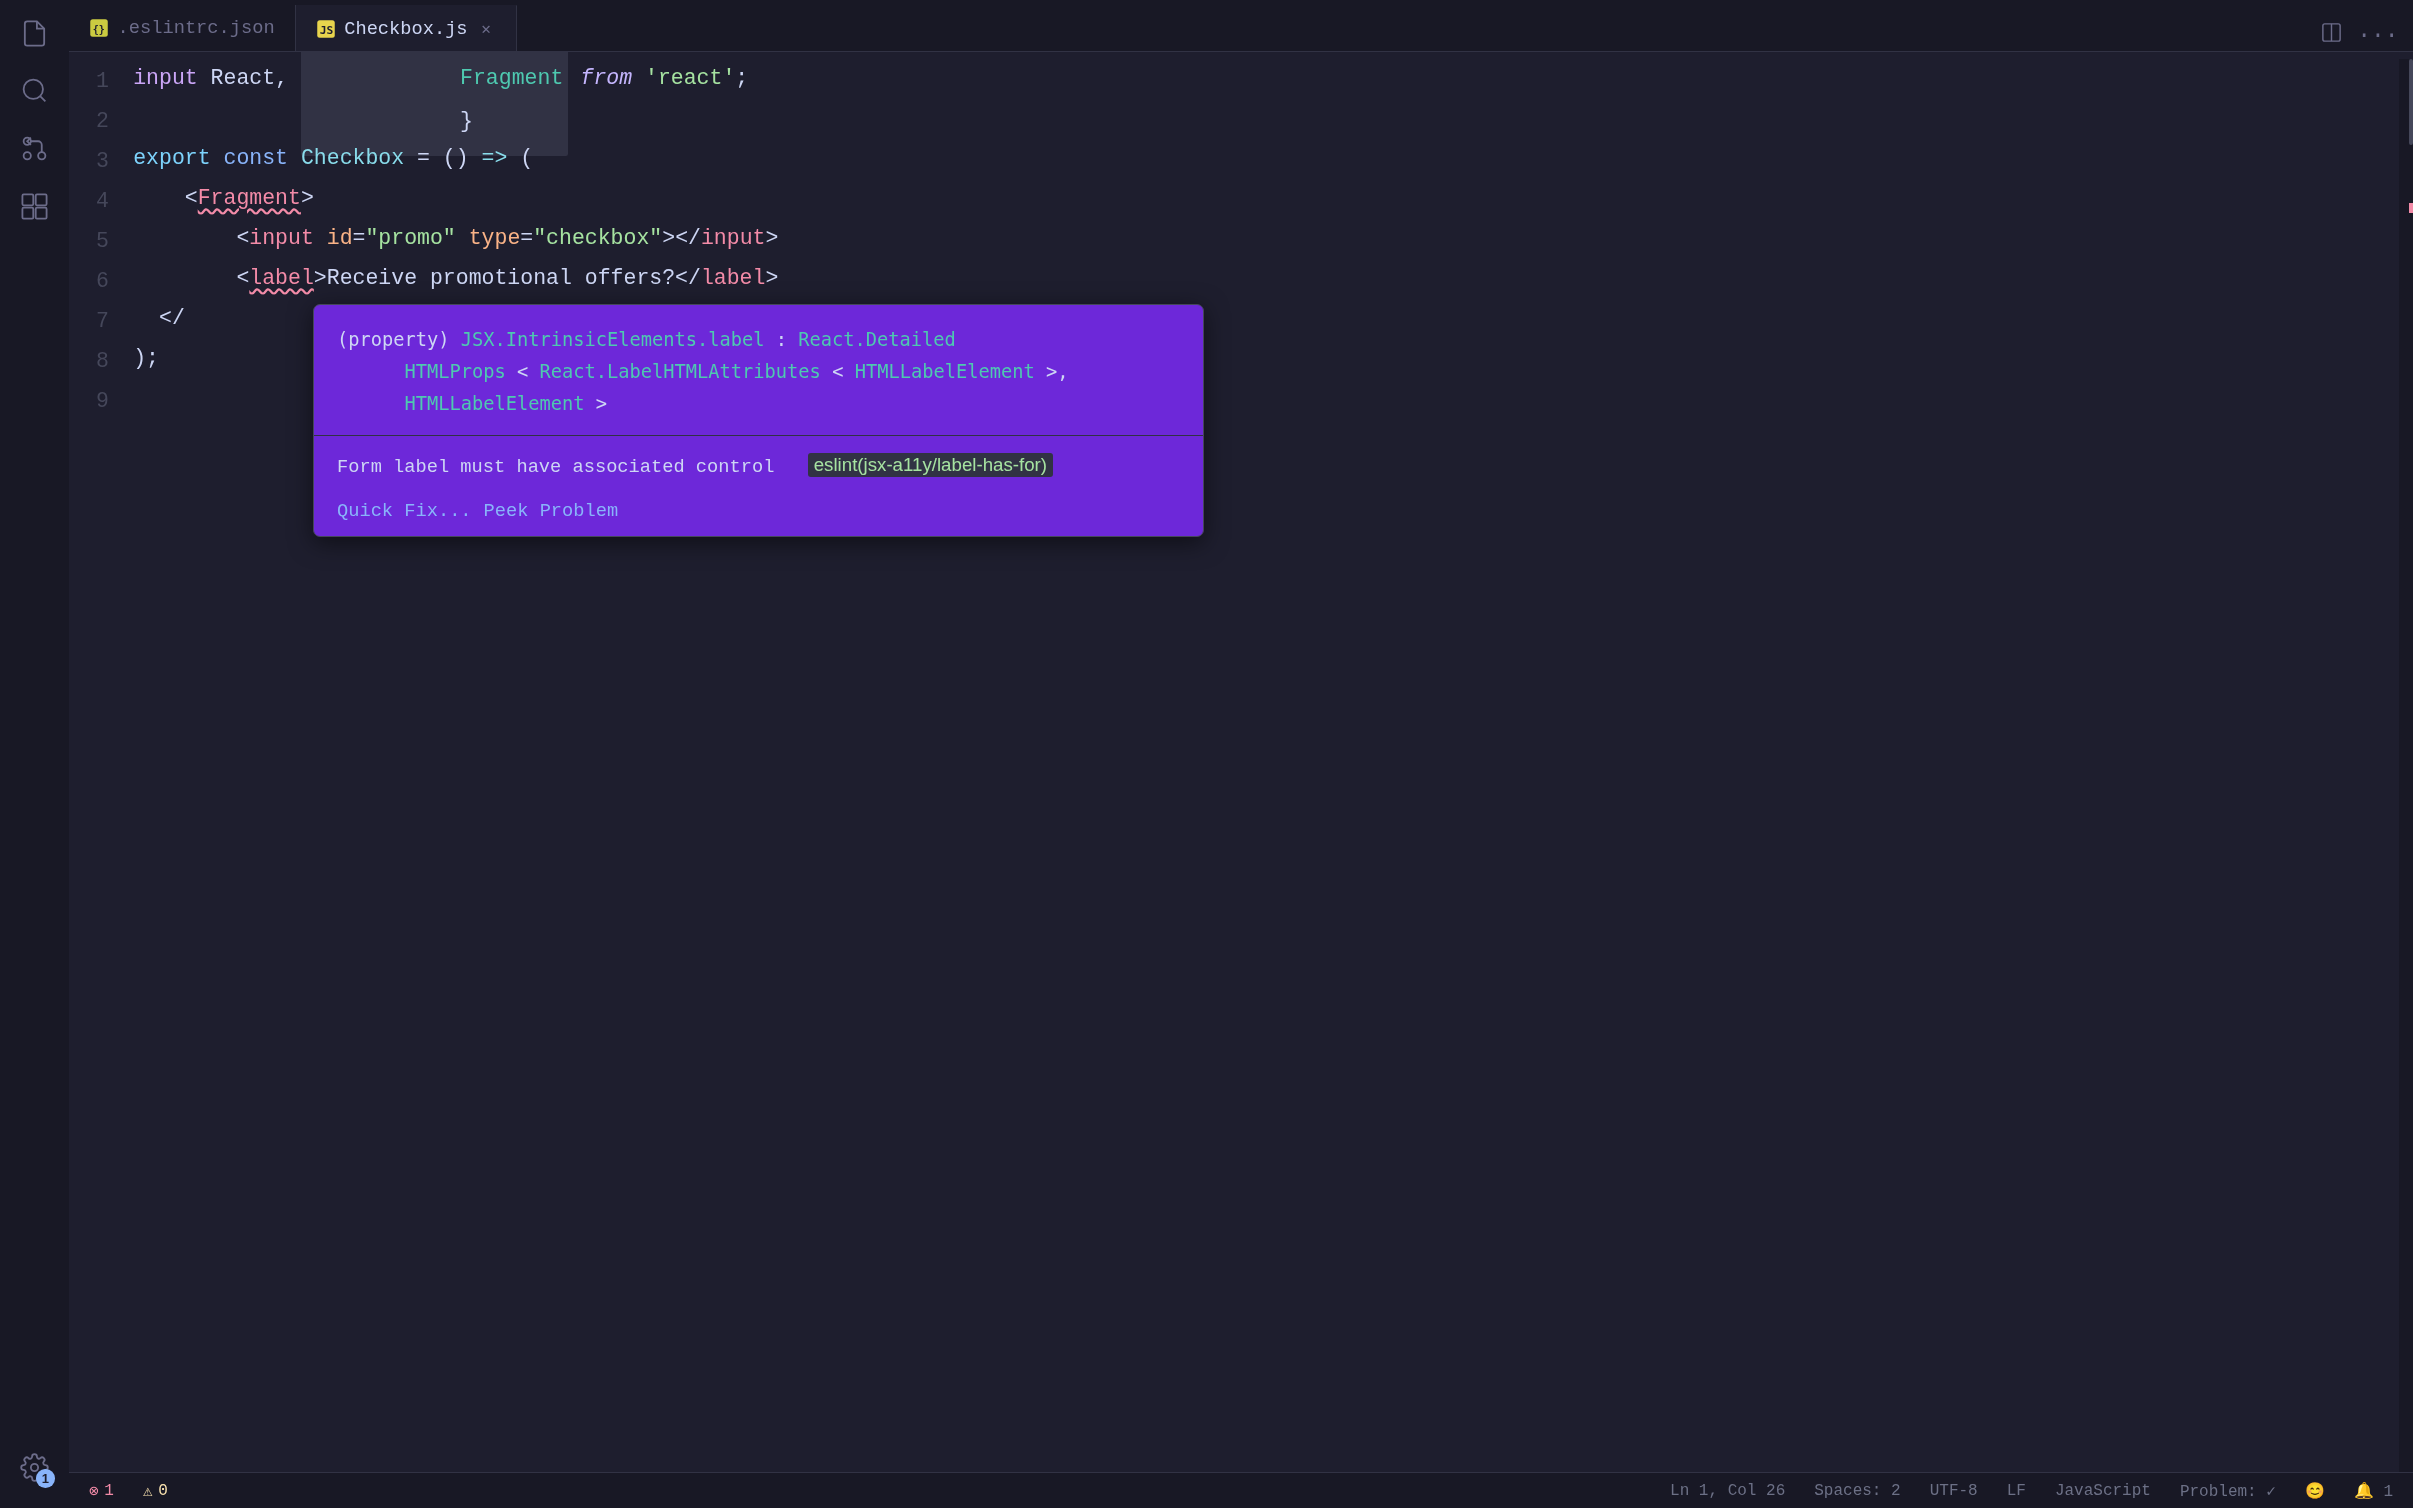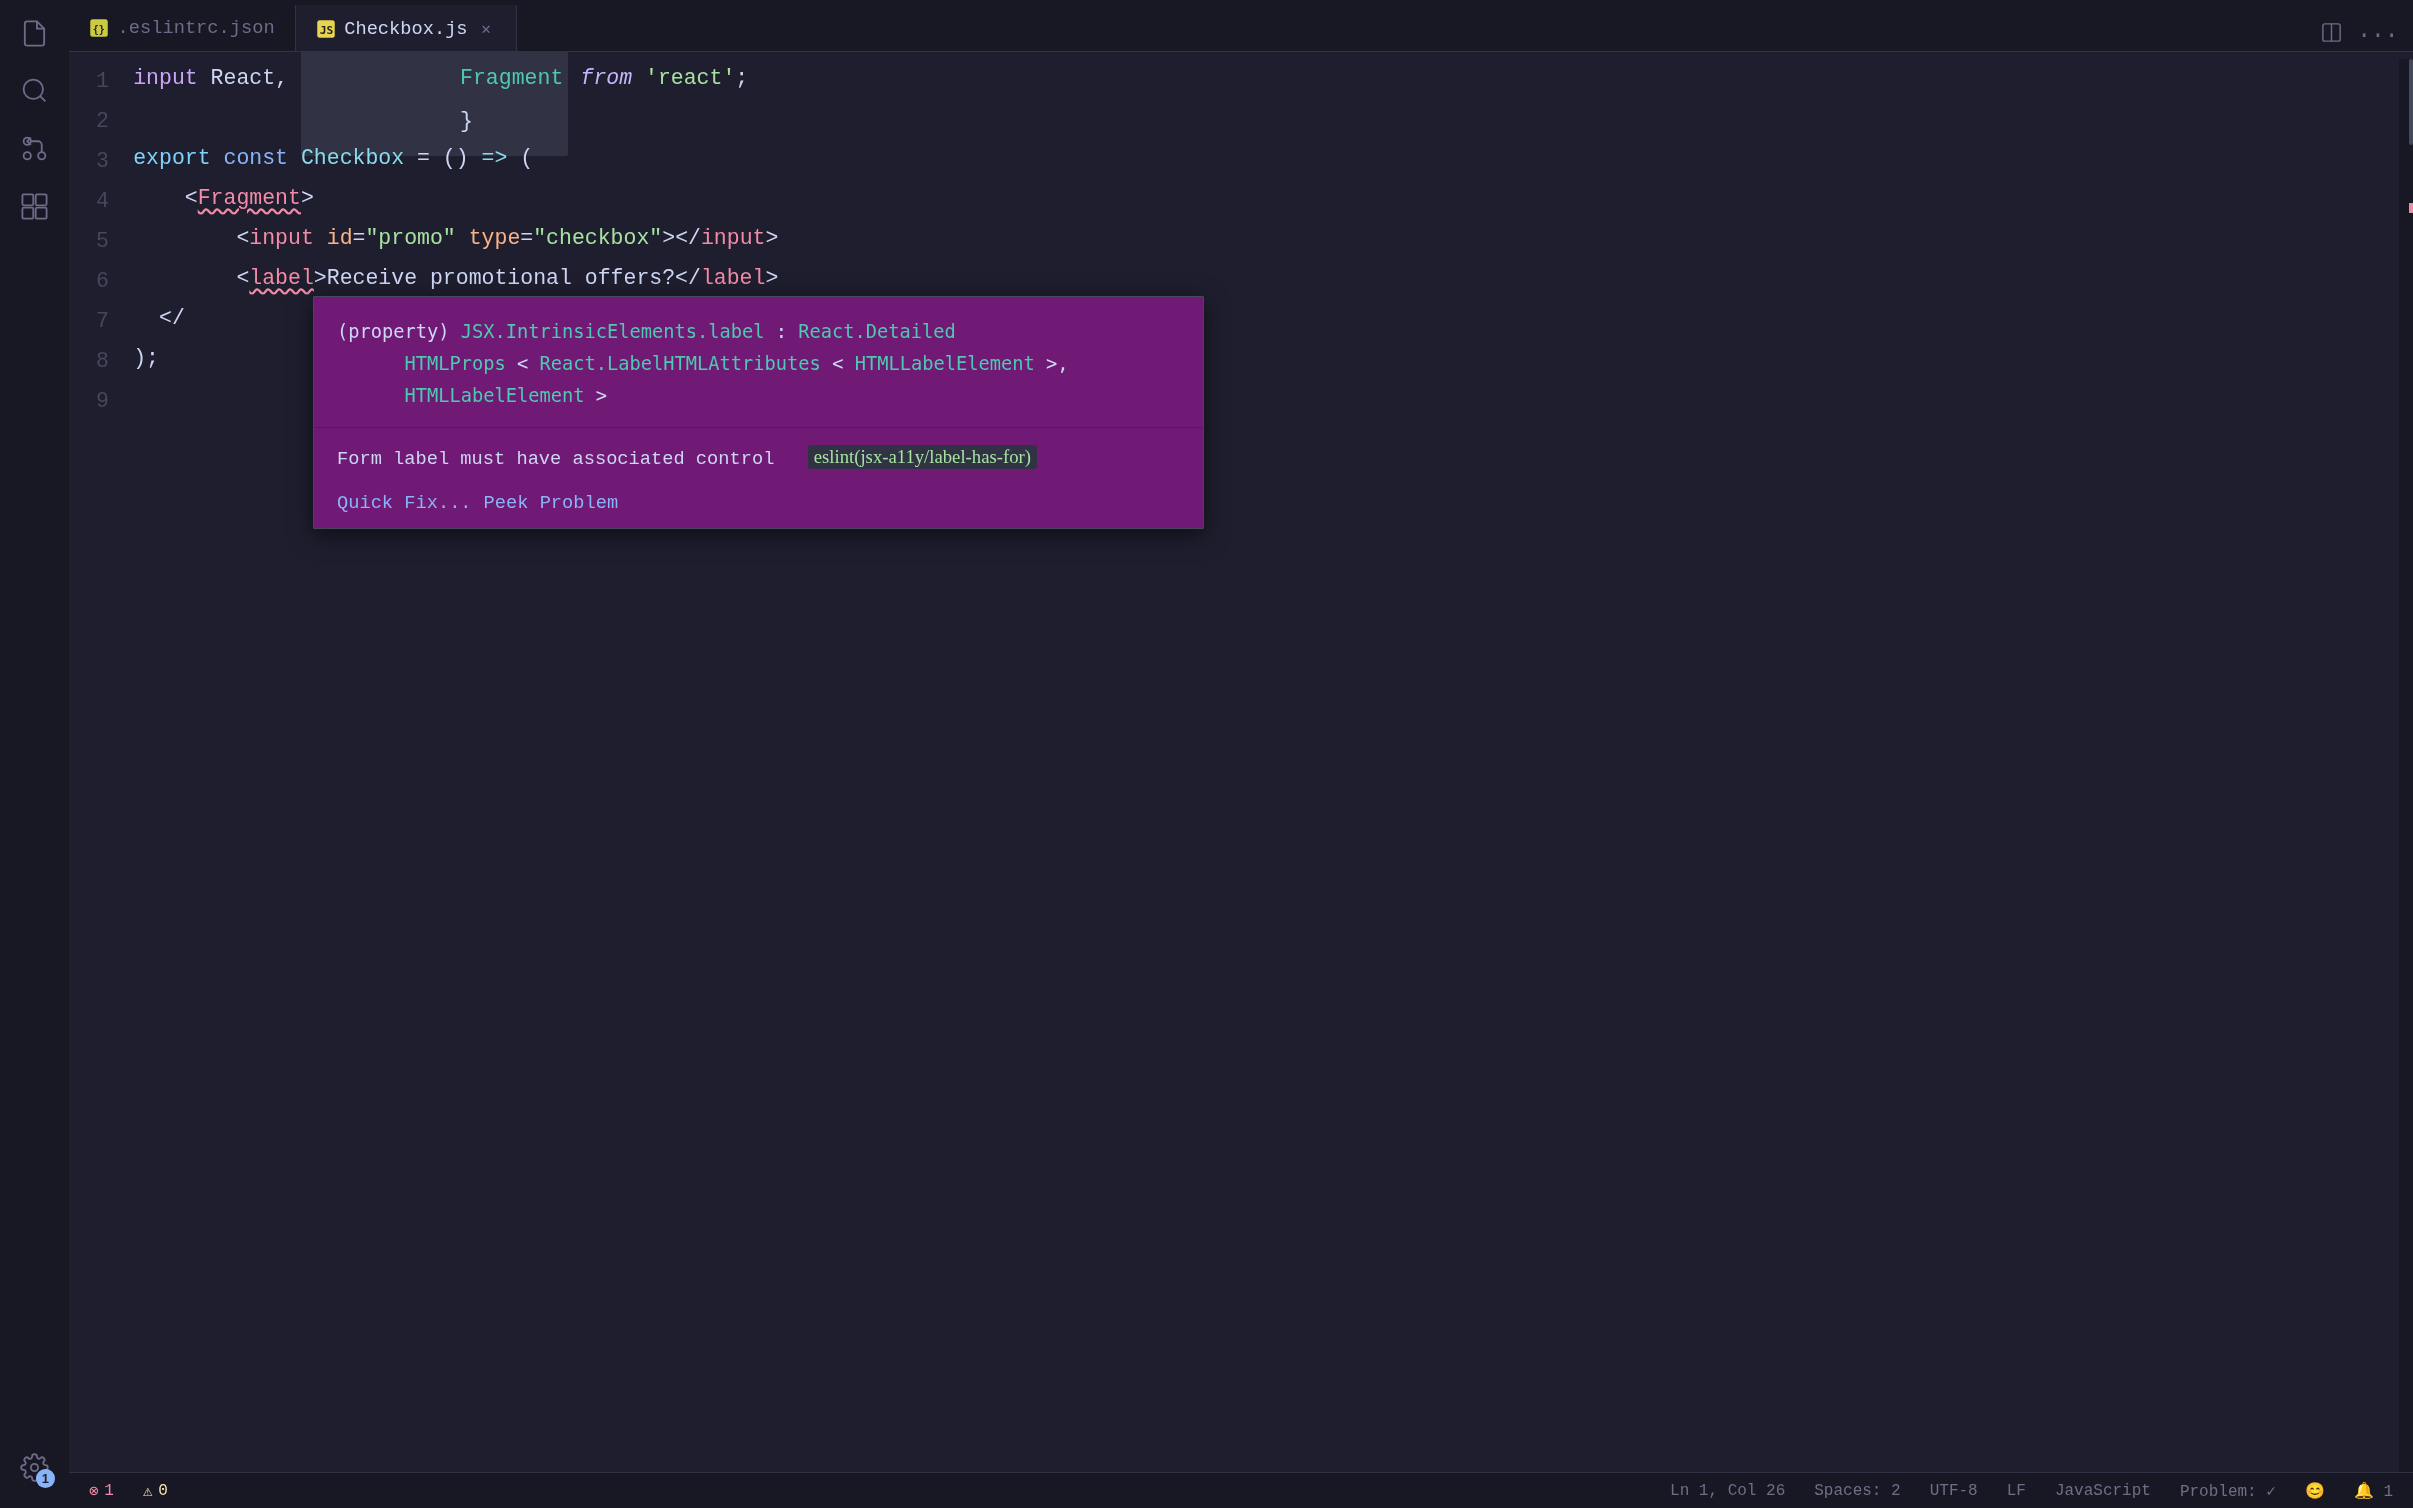--- a/index.html
+++ b/index.html
@@ -189,25 +189,25 @@
     .attr-val { color: #a6e3a1; } 
     .arrow { color: #89dceb; } 
     .import-kw { color: #cba6f7; }
     .react { color: #cdd6f4; }
     .from-kw { color: #c4b5fd; font-style: italic; }
 
     
     .tooltip-popup {
       position: absolute;
       left: 244px;
-      top: 244px;
+      top: 252px;
       width: 891px;
-      background: #701a75;
+      background: #6d28d9;
       border: 0.7px solid #45475a;
-      border-radius: 1px;
+      border-radius: 7px;
       box-shadow: 0 5.7px 23px rgba(0,0,0,0.5);
       z-index: 100;
       overflow: hidden;
     }
     .tooltip-type-info {
       padding: 20px 23px 14.4px 23px;
       font-size: 18.7px;
       color: #cdd6f4;
       border-bottom: 0.7px solid #313244;
       line-height: 1.6;
@@ -215,21 +215,21 @@
     .tooltip-type-info .mono {
       font-family: 'Consolas', 'Monaco', monospace;
     }
     .tooltip-error {
       padding: 14.4px 23px 8.6px 23px;
       font-size: 18.7px;
       color: #cdd6f4;
       line-height: 1.6;
     }
     .tooltip-error .code-ref {
-      font-family: Liberation Serif, serif;
+      font-family: Liberation Sans, sans-serif;
       color: #a6e3a1;
       background: #313244;
       padding: 1.4px 5.7px;
       border-radius: 2.9px;
     }
     .tooltip-actions {
       display: flex;
       padding: 8.6px 23px 14.4px 23px;
       gap: 12px;
     }

